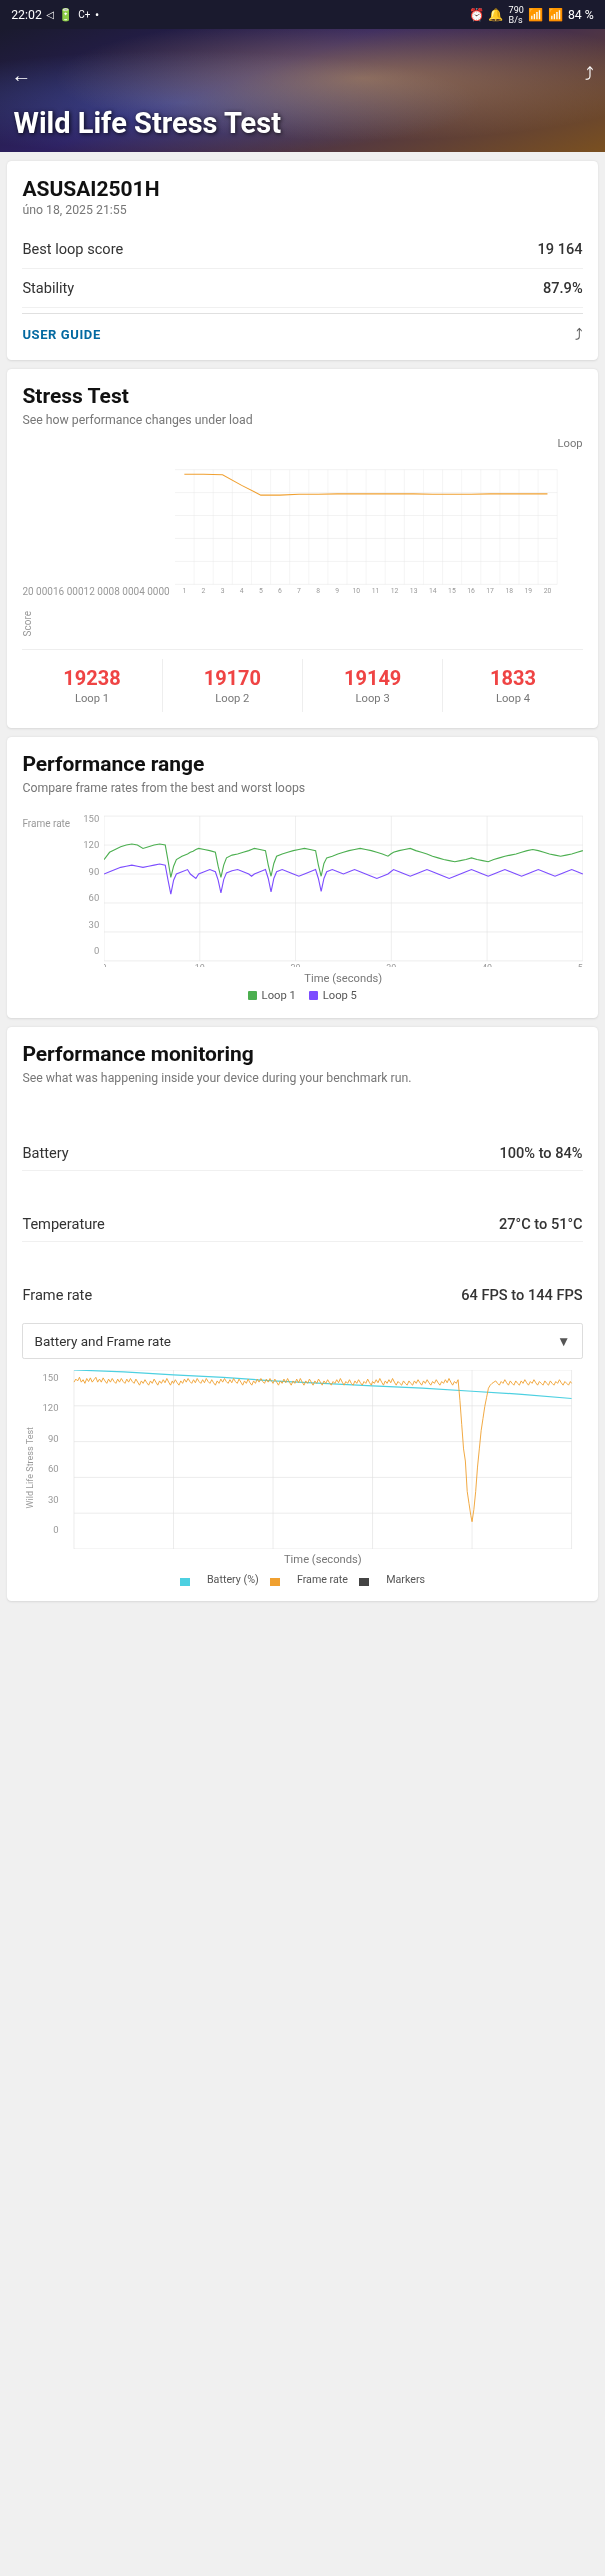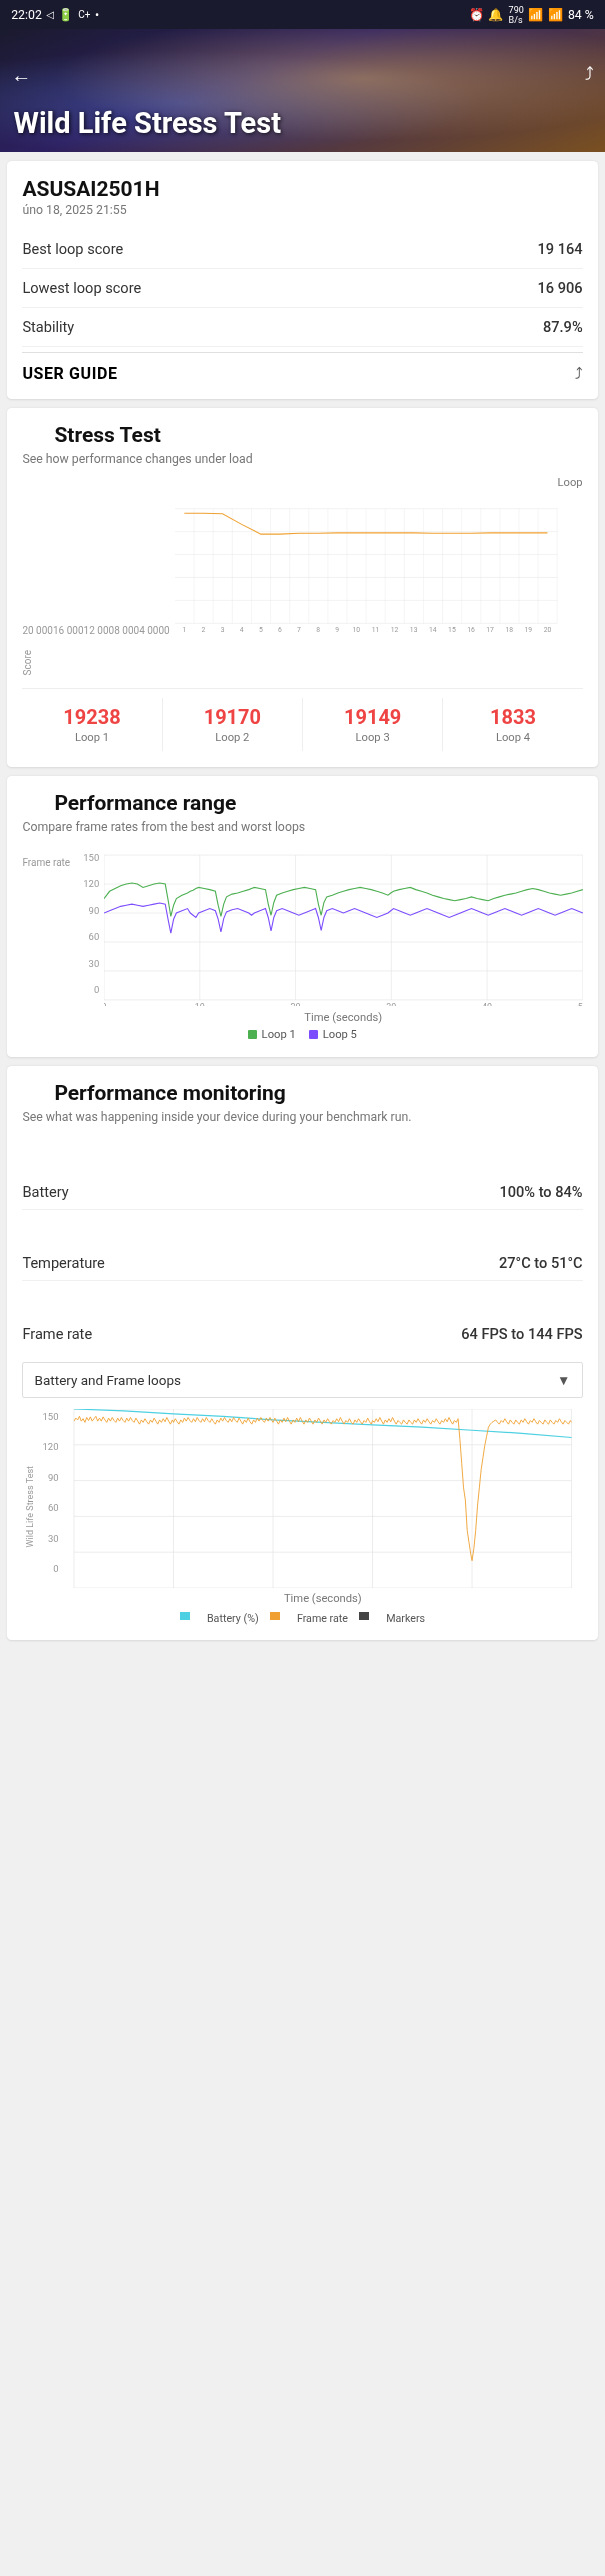--- a/index.html
+++ b/index.html
@@ -111,33 +111,32 @@
     }
     .user-guide-row {
       display: flex;
       justify-content: space-between;
       align-items: center;
       padding-top: 11.2px;
       border-top: 0.6px solid #e0e0e0;
       margin-top: 4.5px;
     }
     .user-guide-label {
-      font-size: 16px;
+      font-size: 13px;
       font-weight: 700;
-      color: #000000;
+      color: #0369a1;
       letter-spacing: 0.6px;
     }
 
     
     .section-title {
       font-size: 21px;
       font-weight: 700;
       color: #111;
       margin-bottom: 4.5px;
-      margin-left: 32px;
     }
     .section-subtitle {
       font-size: 12.3px;
       color: #777;
       margin-bottom: 15.7px;
     }
 
     
     .loop-scores {
       display: flex;
@@ -214,21 +213,21 @@
     
     .bottom-legend {
       display: flex;
       gap: 11.2px;
       margin-top: 6.7px;
       justify-content: center;
       flex-wrap: wrap;
     }
     .bottom-legend-item {
       display: flex;
-      align-items: flex-start;
+      align-items: flex-end;
       gap: 17px;
       font-size: 10.7px;
       color: #555;
     }
     .bottom-legend-color {
       width: 10px;
       height: 7.8px;
     }
     .x-axis-label {
       text-align: center;
@@ -265,24 +264,20 @@
   <div class="hero-title">Wild Life Stress Test</div>
 </div>
 
 <div class="card">
   <div class="device-name">ASUSAI2501H</div>
   <div class="device-date">úno 18, 2025 21:55</div>
 
   <div class="stat-row">
     <span class="stat-label">Best loop score</span>
     <span class="stat-value">19 164</span>
-  </div>
-  <div class="stat-row">
-    <span class="stat-label">Lowest loop score</span>
-    <span class="stat-value">16 906</span>
   </div>
   <div class="stat-row">
     <span class="stat-label">Stability</span>
     <span class="stat-value">87.9%</span>
   </div>
 
   <div class="user-guide-row">
     <span class="user-guide-label">USER GUIDE</span>
     <span style="font-size:15.7px;color:#555;">⤴</span>
   </div>
@@ -467,21 +462,21 @@
       <span class="perf-mon-label">Temperature</span>
       <span class="perf-mon-value">27°C to 51°C</span>
     </div>
     <div class="perf-mon-row">
       <span class="perf-mon-label">Frame rate</span>
       <span class="perf-mon-value">64 FPS to 144 FPS</span>
     </div>
   </div>
 
   <div class="dropdown-row">
-    <span class="dropdown-label">Battery and Frame loops</span>
+    <span class="dropdown-label">Battery and Frame rate</span>
     <span class="dropdown-arrow">▼</span>
   </div>
 
   <div style="display:flex; width:100%;">
 
     <div style="display:flex; align-items:center; justify-content:center; width:15.7px; min-width:15.7px;">
       <span style="writing-mode:vertical-rl; transform:rotate(180deg); font-size:9px; color:#999; white-space:nowrap;">Wild Life Stress Test</span>
     </div>
 
     <div style="display:flex; flex-direction:column; justify-content:space-between; align-items:flex-end; padding-right:4.5px; height:179px; padding-top:2.2px; padding-bottom:13.5px; min-width:25px;">

